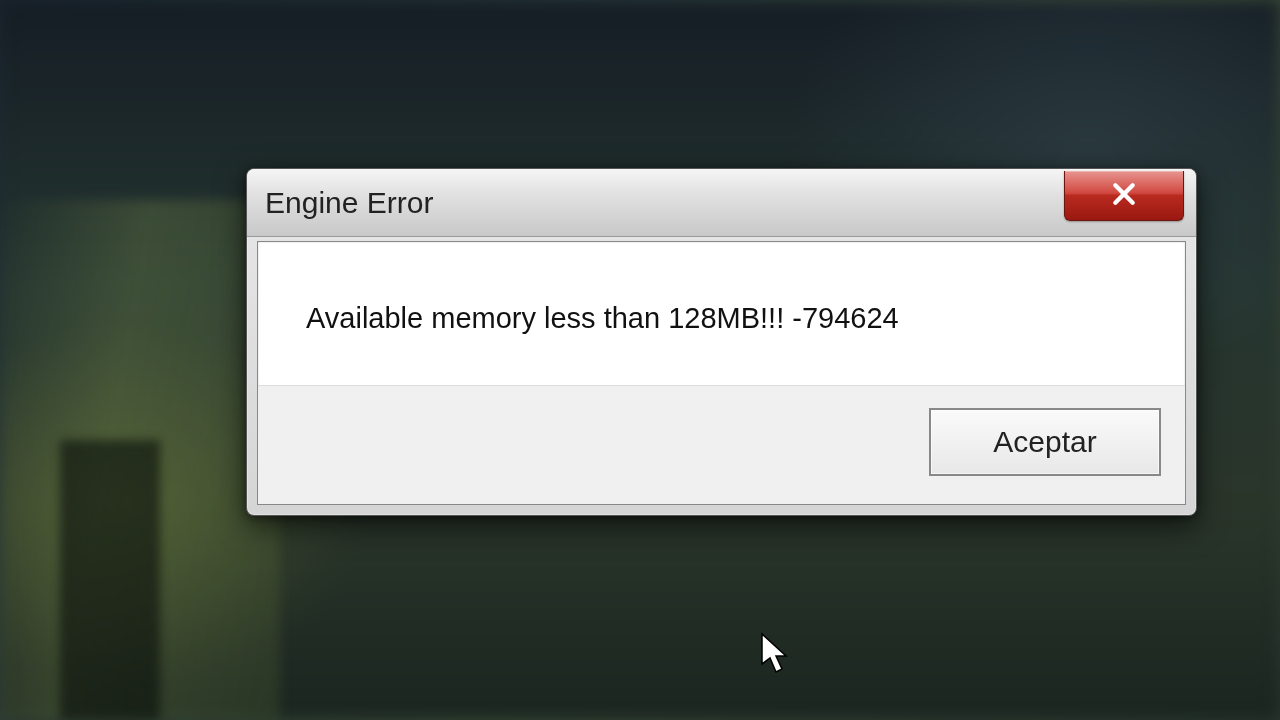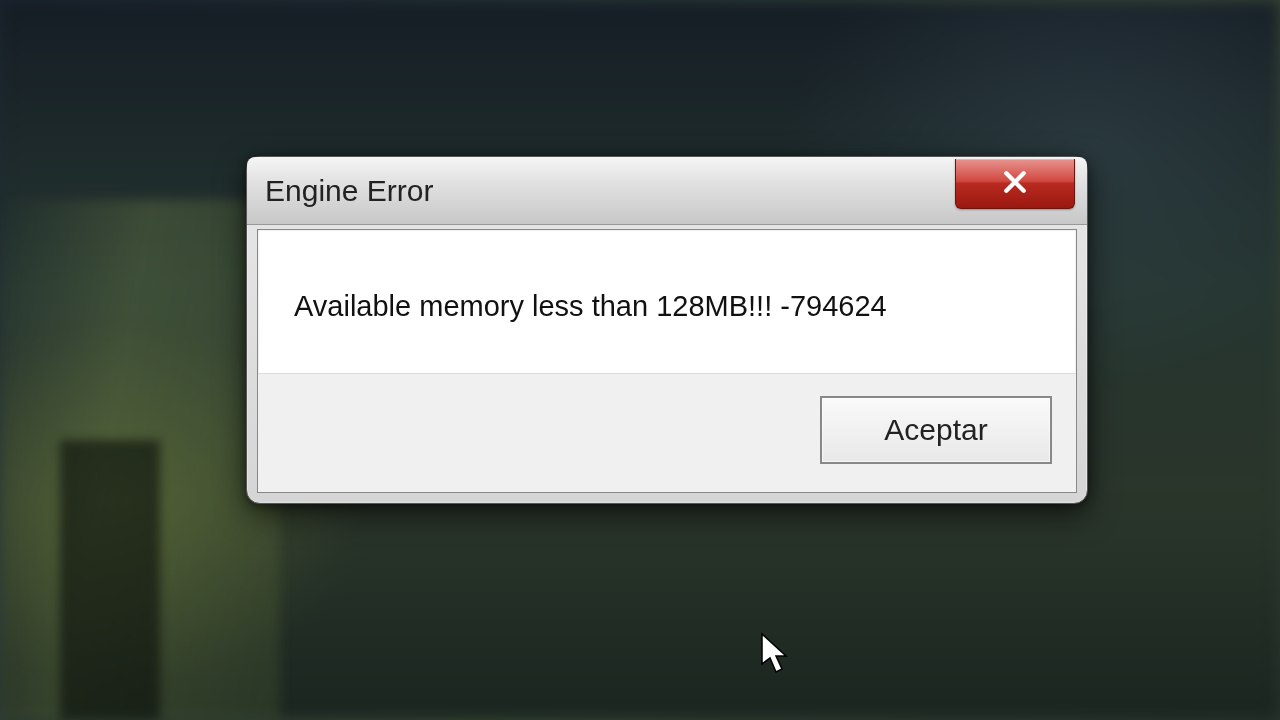--- a/index.html
+++ b/index.html
@@ -43,25 +43,25 @@
       bottom: 0;
       width: 100px;
       height: 280px;
       background: rgba(10, 15, 12, 0.6);
       filter: blur(5px);
     }
     
     .dialog {
       position: absolute;
       left: 246px;
-      top: 156px;
-      width: 842px;
+      top: 168px;
+      width: 951px;
       background: linear-gradient(180deg, #e8e8e8 0%, #d5d5d5 100%);
       border: 1px solid #555;
-      border-radius: 14px;
+      border-radius: 8px;
       box-shadow: 
         0 0 0 1px rgba(255,255,255,0.3) inset,
         0 10px 30px rgba(0,0,0,0.6),
         0 2px 8px rgba(0,0,0,0.4);
     }
     
     .titlebar {
       height: 68px;
       display: flex;
       align-items: center;
@@ -105,20 +105,21 @@
     
     .content-frame {
       margin: 4px 10px 10px 10px;
       background: #fff;
       border: 1px solid #888;
       box-shadow: inset 0 0 2px rgba(0,0,0,0.2);
     }
     
     .message-area {
       padding: 60px 36px 50px 36px;
+      margin-left: 12px;
     }
     
     .message-text {
       font-size: 29px;
       color: #111;
       font-weight: 400;
     }
     
     .button-area {
       background: #f0f0f0;

